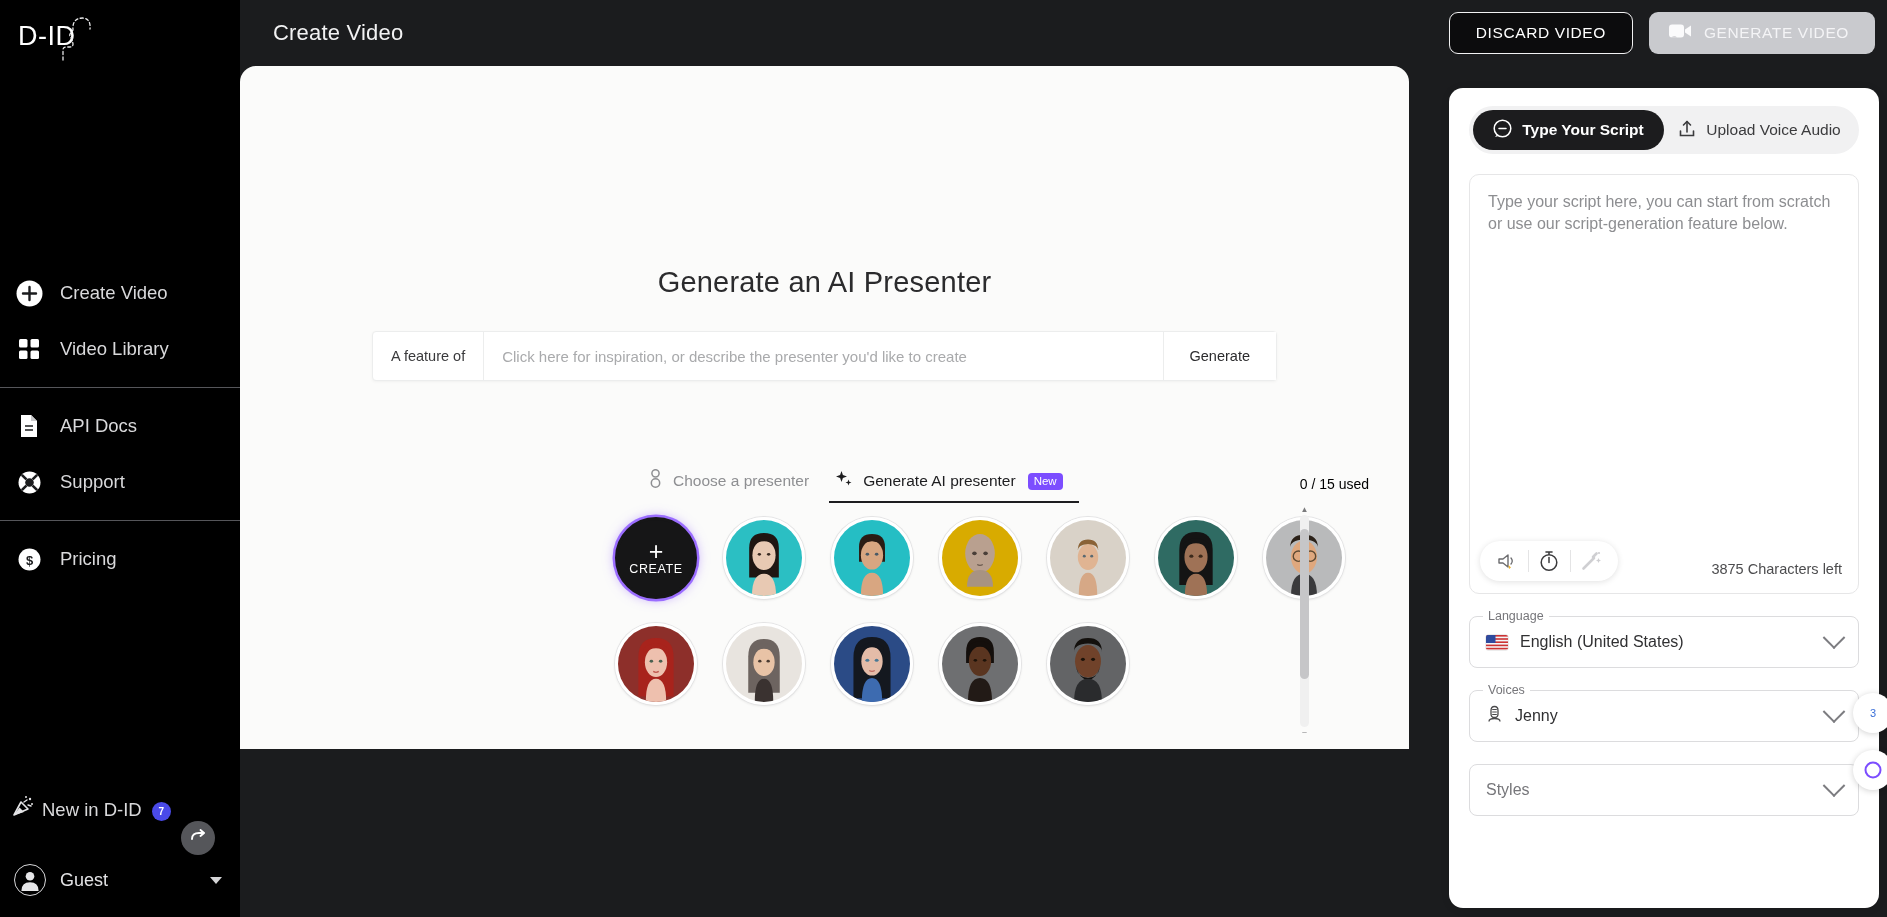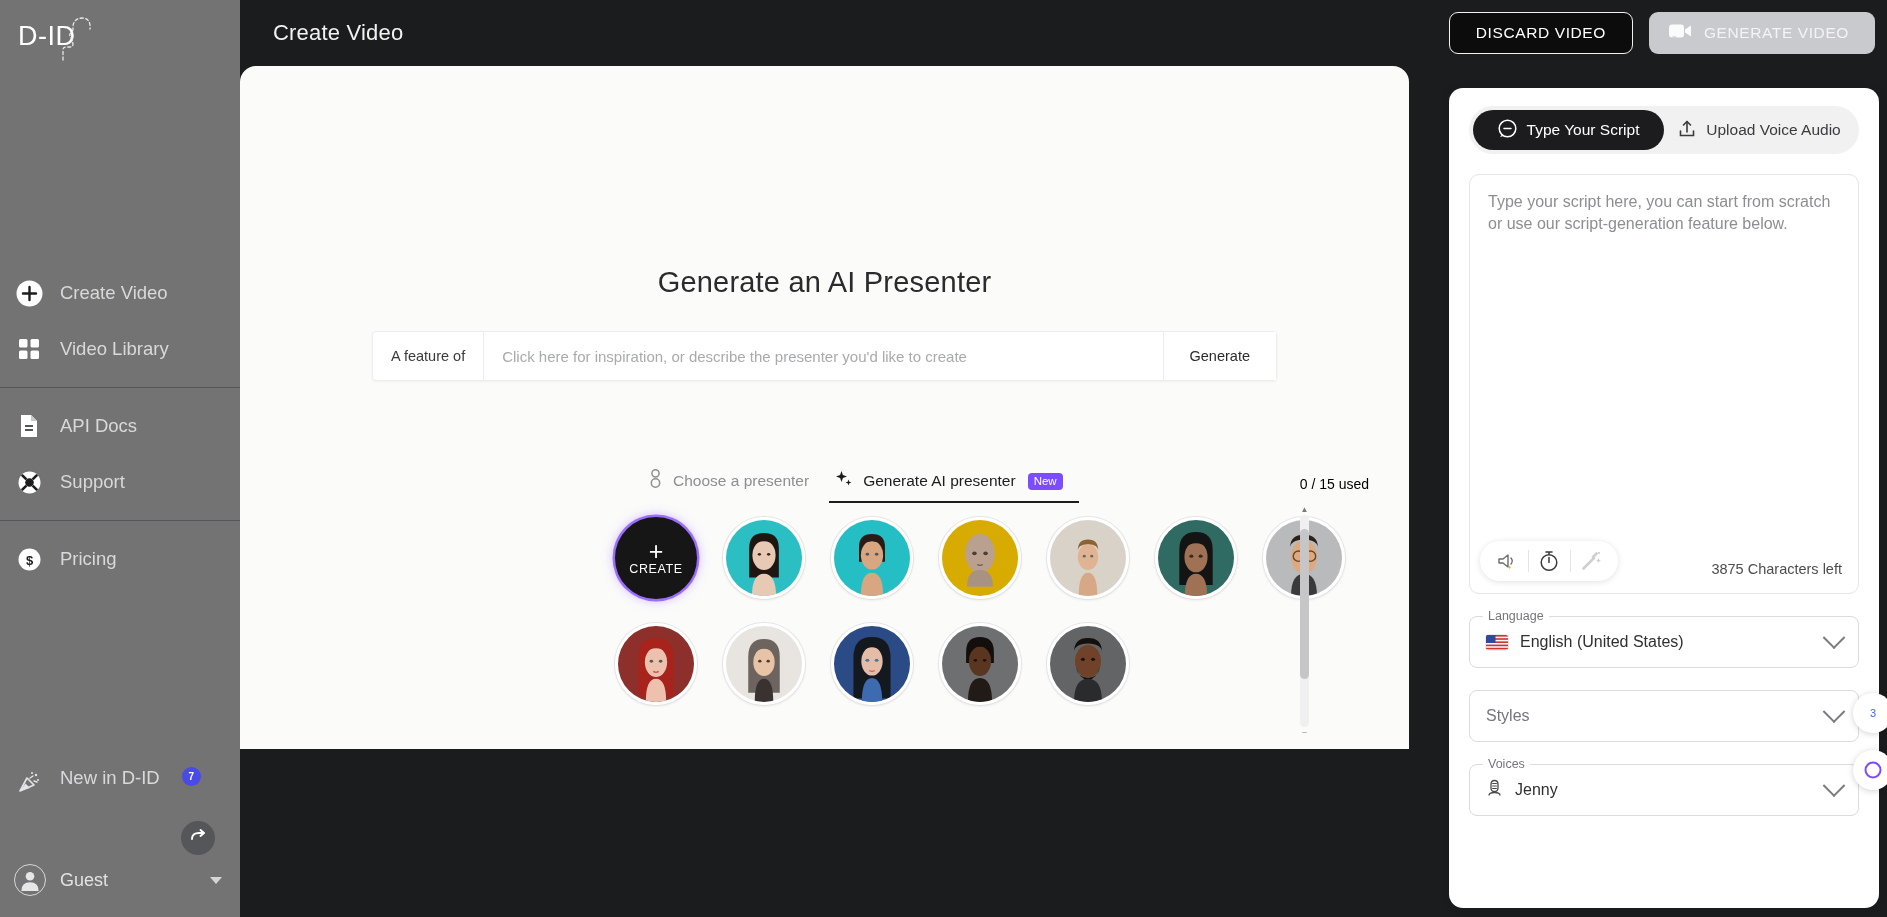--- a/index.html
+++ b/index.html
@@ -7,21 +7,21 @@
     width: 1887px; height: 917px;
     overflow: hidden;
     font-family: "Liberation Sans", sans-serif;
     background: #1b1c1e;
   }
   .app { position: relative; width: 1887px; height: 917px; display: flex; background: #1b1c1e; }
 
   
   .sidebar {
     width: 240px; height: 917px;
-    background: #737373;
+    background: #000000;
     position: relative;
     flex: 0 0 240px;
     display: flex; flex-direction: column;
   }
   .logo-wrap { padding: 16px 0 0 18px; height: 70px; }
   .logo { position: relative; width: 74px; height: 48px; }
   .logo-text {
     font-family: "Liberation Sans", sans-serif;
     font-size: 27px; letter-spacing: 0.5px;
     color: #fff; font-weight: 400;
@@ -43,22 +43,22 @@
   }
   .nav-icon {
     width: 30px; height: 30px;
     display: flex; align-items: center; justify-content: center;
     flex: 0 0 30px;
   }
   .divider { height: 1px; background: #55565a; margin: 10px 0; }
 
   .sb-bottom { margin-top: auto; padding-bottom: 8px; position: relative; }
   .new-item {
-    display: flex; align-items: flex-start; gap: 16px;
-    height: 54px; padding-left: 14px; cursor: pointer;
+    display: flex; align-items: flex-end; gap: 4px;
+    height: 54px; padding-left: 8px; cursor: pointer;
     color: #d9d9db; font-size: 18.5px;
   }
   .badge-count {
     width: 19px; height: 19px; border-radius: 50%;
     background: #4a4ae8; color: #fff;
     font-size: 10px; font-weight: 700;
     display: flex; align-items: center; justify-content: center;
     margin-left: 6px;
   }
   .collapse-btn {
@@ -248,21 +248,21 @@
     display: flex; align-items: center;
     background: #f1f1f2; border-radius: 24px;
     height: 48px; padding: 4px;
   }
   .seg-btn {
     flex: 1; height: 40px; border-radius: 22px;
     display: flex; align-items: center; justify-content: center;
     gap: 10px; font-size: 15.5px;
     color: #3b3b3d; cursor: pointer;
   }
-  .seg-btn.active { background: #1c1c1e; color: #fff; }
+  .seg-btn.active { background: #1c1c1e; color: #fff; font-weight: bold; }
   .script-box {
     margin-top: 20px;
     border: 1px solid #e6e6e7;
     border-radius: 10px;
     flex: 0 0 420px;
     position: relative;
     padding: 16px 18px;
     display: flex; flex-direction: column;
   }
   .script-area {
@@ -716,39 +716,39 @@
             <rect y="12.8" width="22" height="1.6" fill="#cc3333"></rect>
             <rect width="9.5" height="8" fill="#2e4a9e"></rect>
           </svg>
         </span>
         <span>English (United States)</span>
       </span>
       <span class="chev"></span>
     </div>
 
     <div class="select-field">
-      <span class="select-val placeholder">Styles</span>
-      <span class="chev"></span>
-    </div>
-
-    <div class="select-field">
       <span class="fl">Voices</span>
       <span class="select-val">
         <span>
           <svg width="17" height="19" viewBox="0 0 17 19">
             <path d="M8.5 1.5 Q12 1.5 12 5.5 L12 9 Q12 12.5 8.5 12.5 Q5 12.5 5 9 L5 5.5 Q5 1.5 8.5 1.5 Z" fill="none" stroke="#4a4a4c" stroke-width="1.3"></path>
             <path d="M6.2 4.5 L10.8 4.5 M6.2 7 L10.8 7 M6.2 9.5 L10.8 9.5" stroke="#4a4a4c" stroke-width="1"></path>
             <path d="M3 16.5 Q3 13.5 8.5 13.5 Q14 13.5 14 16.5" fill="none" stroke="#4a4a4c" stroke-width="1.3"></path>
           </svg>
         </span>
         <span>Jenny</span>
       </span>
       <span class="chev"></span>
     </div>
 
+    <div class="select-field">
+      <span class="select-val placeholder">Styles</span>
+      <span class="chev"></span>
+    </div>
+
     <div class="edge-w" style="top:605px;">
       <svg width="16" height="16" viewBox="0 0 16 16">
         <text x="8" y="12" font-size="11" fill="#3a6fd8" text-anchor="middle" font-family="Liberation Sans, sans-serif">3</text>
       </svg>
     </div>
     <div class="edge-w" style="top:662px;">
       <svg width="18" height="18" viewBox="0 0 18 18">
         <circle cx="9" cy="9" r="7.5" fill="none" stroke="#7c4dff" stroke-width="2"></circle>
       </svg>
     </div>

